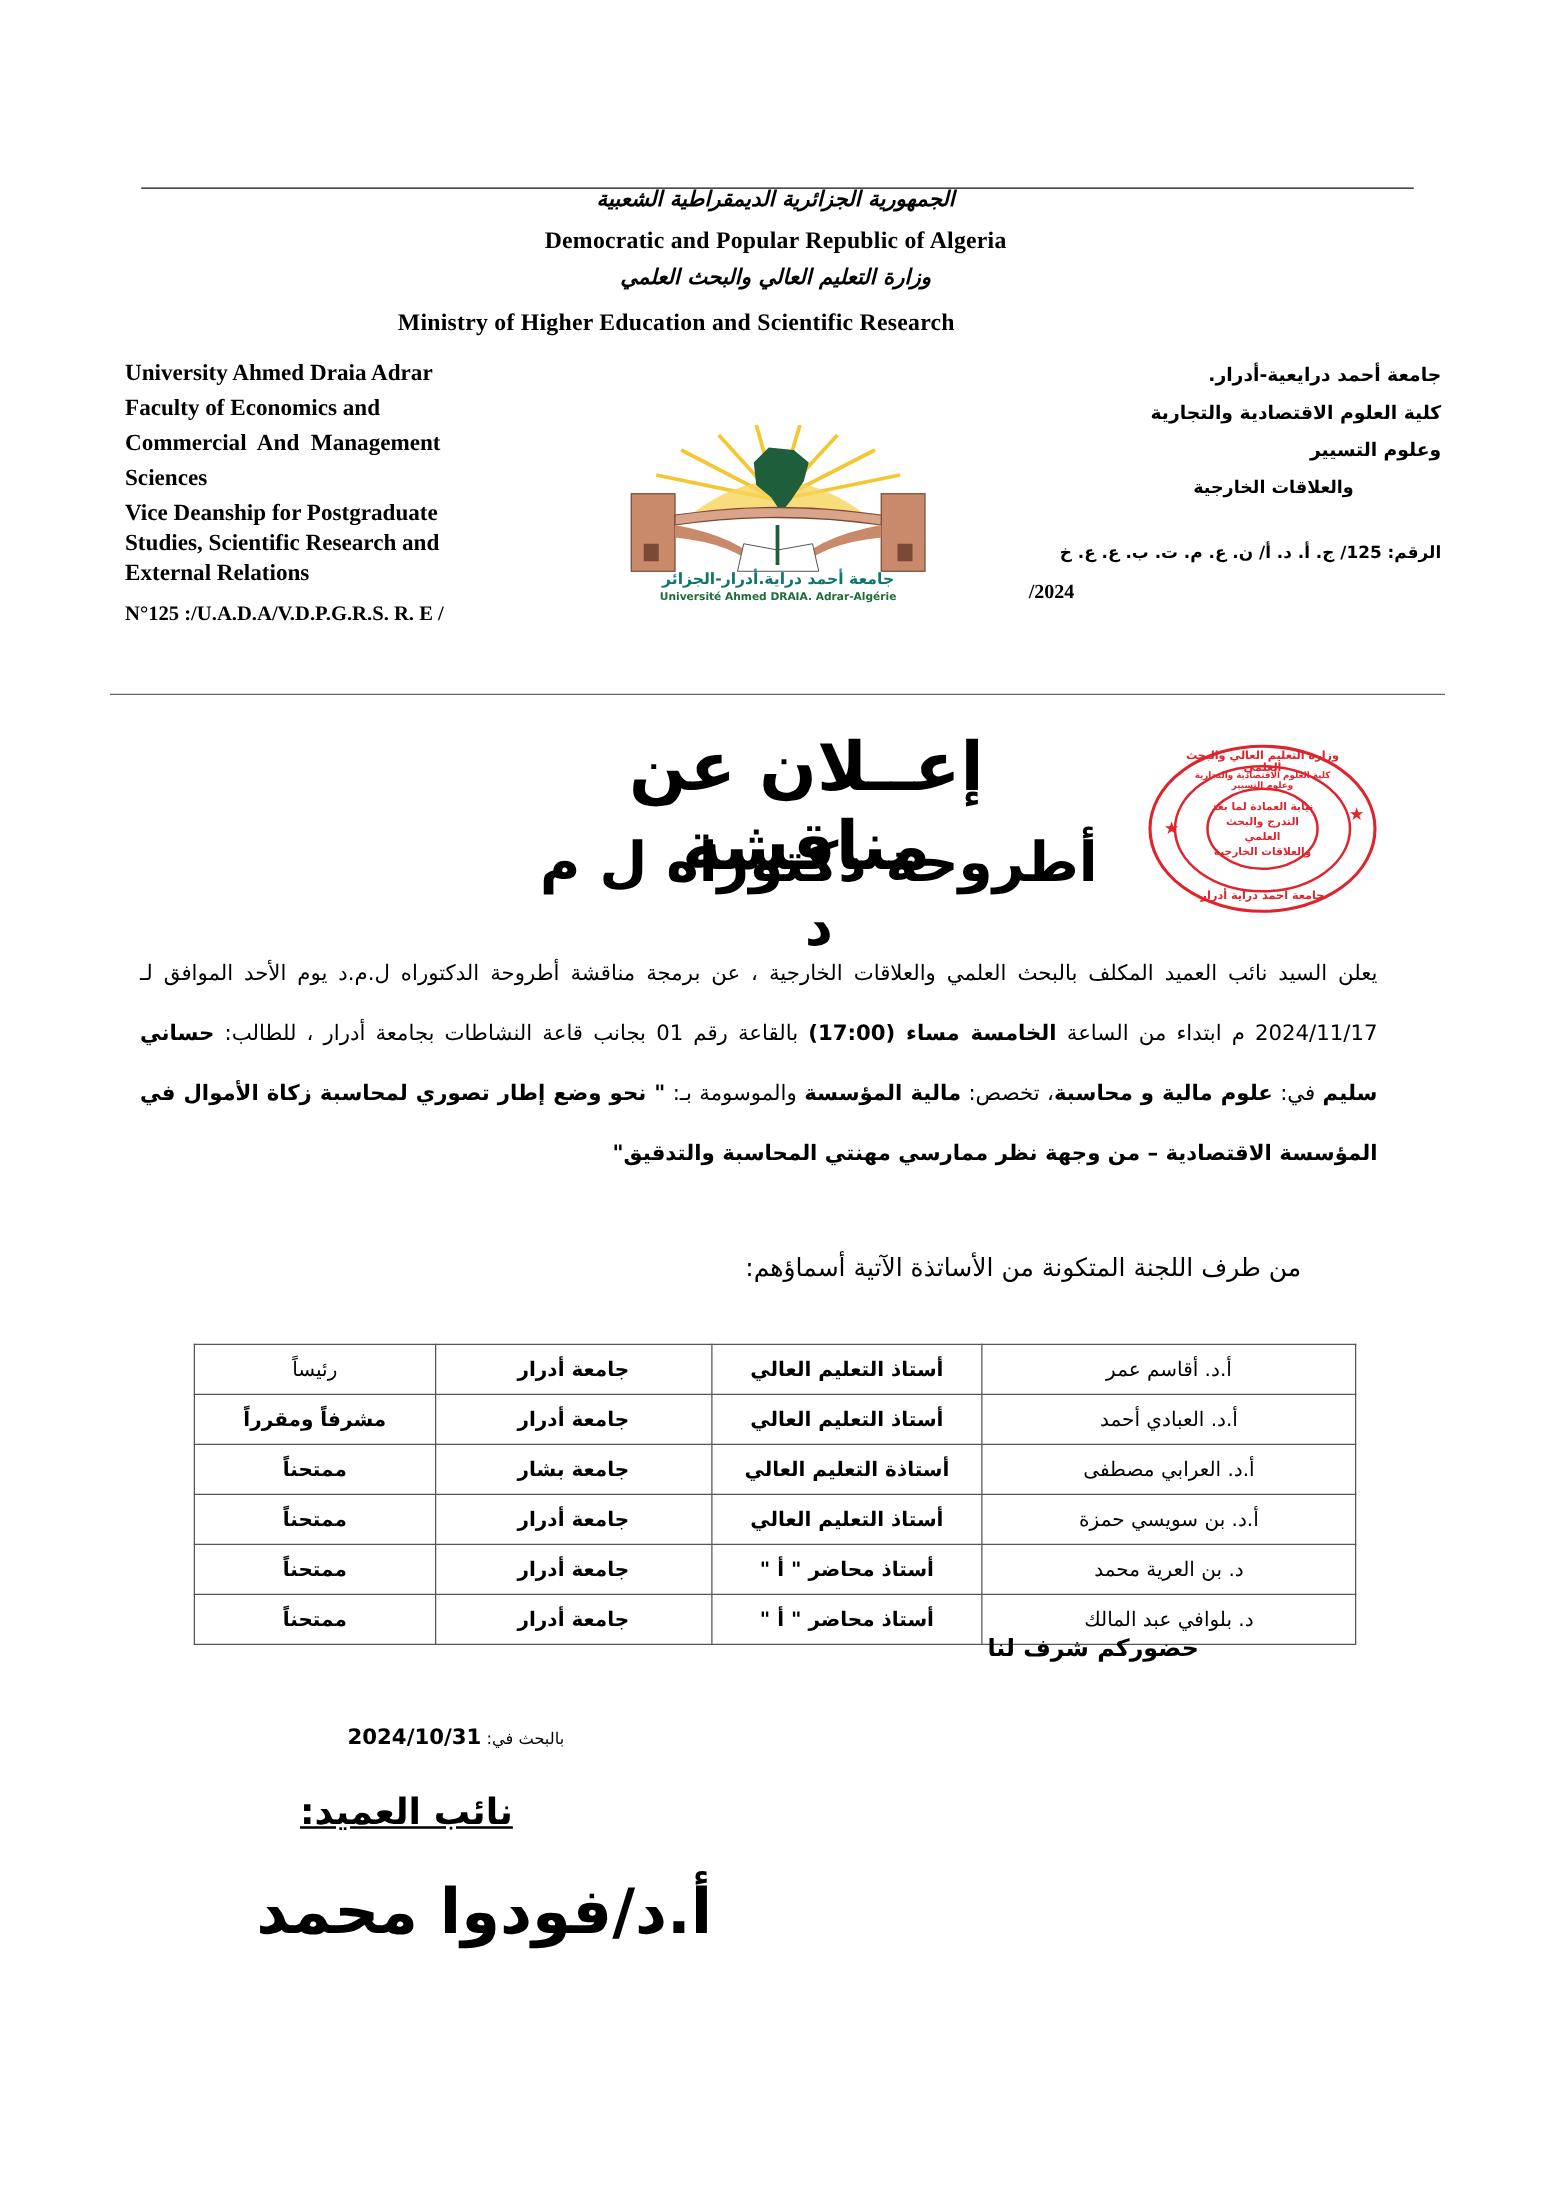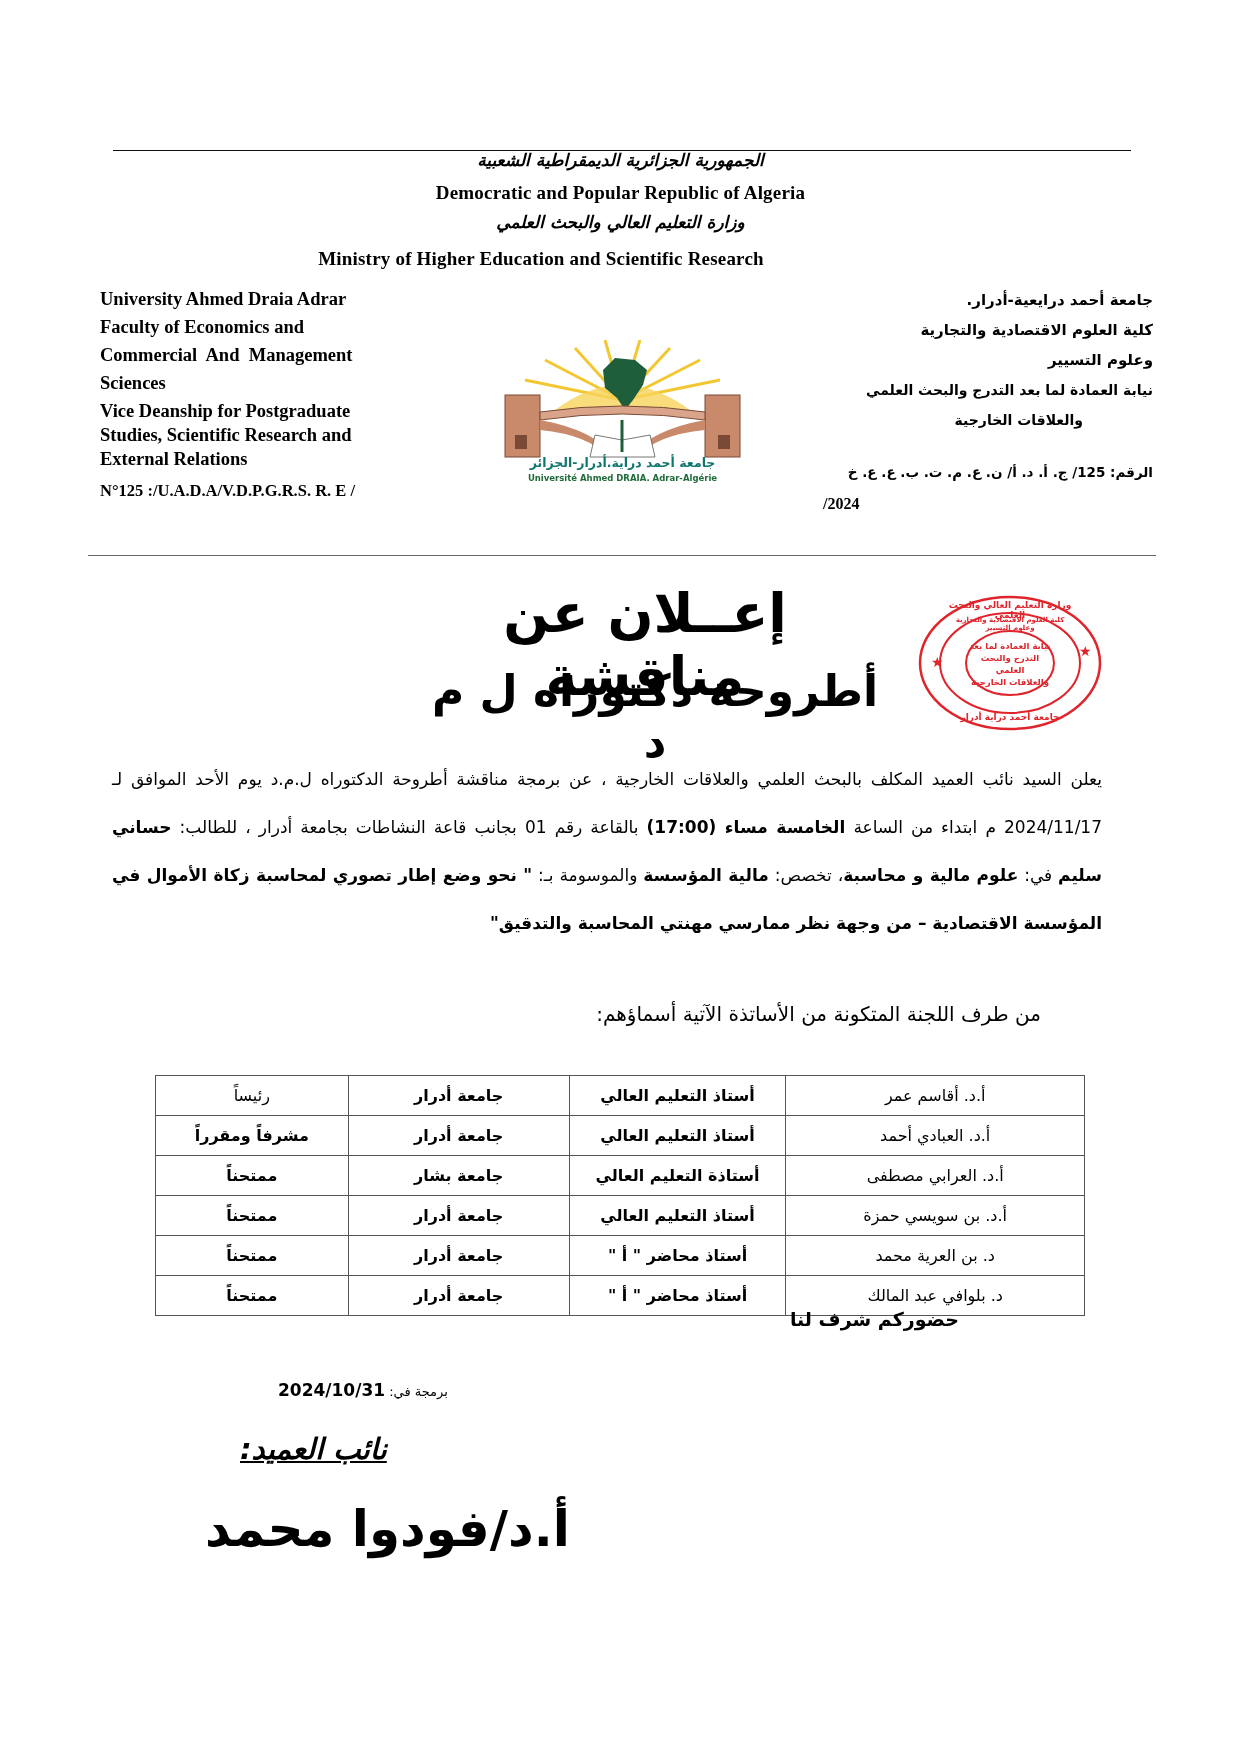--- a/index.html
+++ b/index.html
@@ -25,21 +25,21 @@
   table.jury { position:absolute; left:155px; top:1075px; width:930px; border-collapse:collapse; direction:rtl;
                font-family:"DejaVu Sans", sans-serif; font-size:16px; }
   table.jury td { border:1.5px solid #555; height:39px; padding:0 8px; text-align:center; font-weight:bold; }
   table.jury td.name { width:290px; }
   table.jury td.rank { width:205px; }
   table.jury td.uni  { width:210px; }
   table.jury td.role { width:180px; }
   .honor { right:282px; top:1308px; font-size:19px; font-weight:bold; direction:rtl; font-family:"DejaVu Sans", sans-serif; }
   .dateline { left:278px; top:1380px; font-size:17px; font-weight:bold; direction:rtl; font-family:"DejaVu Sans", sans-serif; }
   .dateline .place { font-size:13px; font-weight:normal; }
-  .vice-dean { left:240px; top:1432px; font-size:29px; font-weight:bold; direction:rtl; text-decoration:underline; font-family:"DejaVu Sans", sans-serif;font-style:italic; }
+  .vice-dean { left:240px; top:1432px; font-size:29px; font-weight:bold; direction:rtl; text-decoration:underline; font-family:"DejaVu Sans", sans-serif; }
   .signature { left:205px; top:1500px; font-size:50px; font-weight:bold; direction:rtl; font-family:"DejaVu Sans", sans-serif; }
 </style>
 </head>
 <body>
 
 <div class="abs top-rule"></div>
 
 <div class="abs ar center hdr-ar-it" style="left:0;width:1241px;top:150px;">الجمهورية الجزائرية الديمقراطية الشعبية</div>
 <div class="abs center hdr-en" style="left:0;width:1241px;top:182px;">Democratic and Popular Republic of Algeria</div>
 <div class="abs ar center hdr-ar-it" style="left:0;width:1241px;top:212px;">وزارة التعليم العالي والبحث العلمي</div>
@@ -53,21 +53,20 @@
   <div class="tight" style="margin-top:2px;">Vice Deanship for Postgraduate</div>
   <div class="tight">Studies, Scientific Research and</div>
   <div class="tight">External Relations</div>
   <div style="margin-top:6px;font-size:16.5px;">N°125 :/U.A.D.A/V.D.P.G.R.S. R. E /</div>
 </div>
 
 <div class="abs right-block ar">
   <div>جامعة أحمد درايعية-أدرار.</div>
   <div>كلية العلوم الاقتصادية والتجارية</div>
   <div>وعلوم التسيير</div>
-  <div style="font-size:14px;">نيابة العمادة لما بعد التدرج والبحث العلمي</div>
   <div style="font-size:14px;padding-right:70px;">والعلاقات الخارجية</div>
   <div style="margin-top:22px;font-size:13.5px;">الرقم: 125/ ج. أ. د. أ/ ن. ع. م. ت. ب. ع. ع. خ</div>
   <div style="margin-top:2px;text-align:left;font-family:'Liberation Serif',serif;font-size:16px;">2024/</div>
 </div>
 
 <div class="abs logo">
   <svg width="255" height="150" viewBox="0 0 255 150">
     <g stroke="#f2c21b" stroke-width="3" opacity="0.9">
       <line x1="127" y1="60" x2="30" y2="40"></line>
         <line x1="127" y1="60" x2="50" y2="20"></line>
@@ -156,15 +155,15 @@
     <tr>
       <td class="name" style="font-weight:normal;">د. بلوافي عبد المالك</td>
       <td class="rank">أستاذ محاضر " أ "</td>
       <td class="uni">جامعة أدرار</td>
       <td class="role">ممتحناً</td>
     </tr>
   </tbody>
 </table>
 
 <div class="abs honor">حضوركم شرف لنا</div>
-<div class="abs dateline"><span class="place">برمجة في: </span><span>2024/10/31</span></div>
+<div class="abs dateline"><span class="place">بالبحث في: </span><span>2024/10/31</span></div>
 <div class="abs vice-dean">نائب العميد:</div>
 <div class="abs signature">أ.د/فودوا محمد</div>
 
 </body></html>

